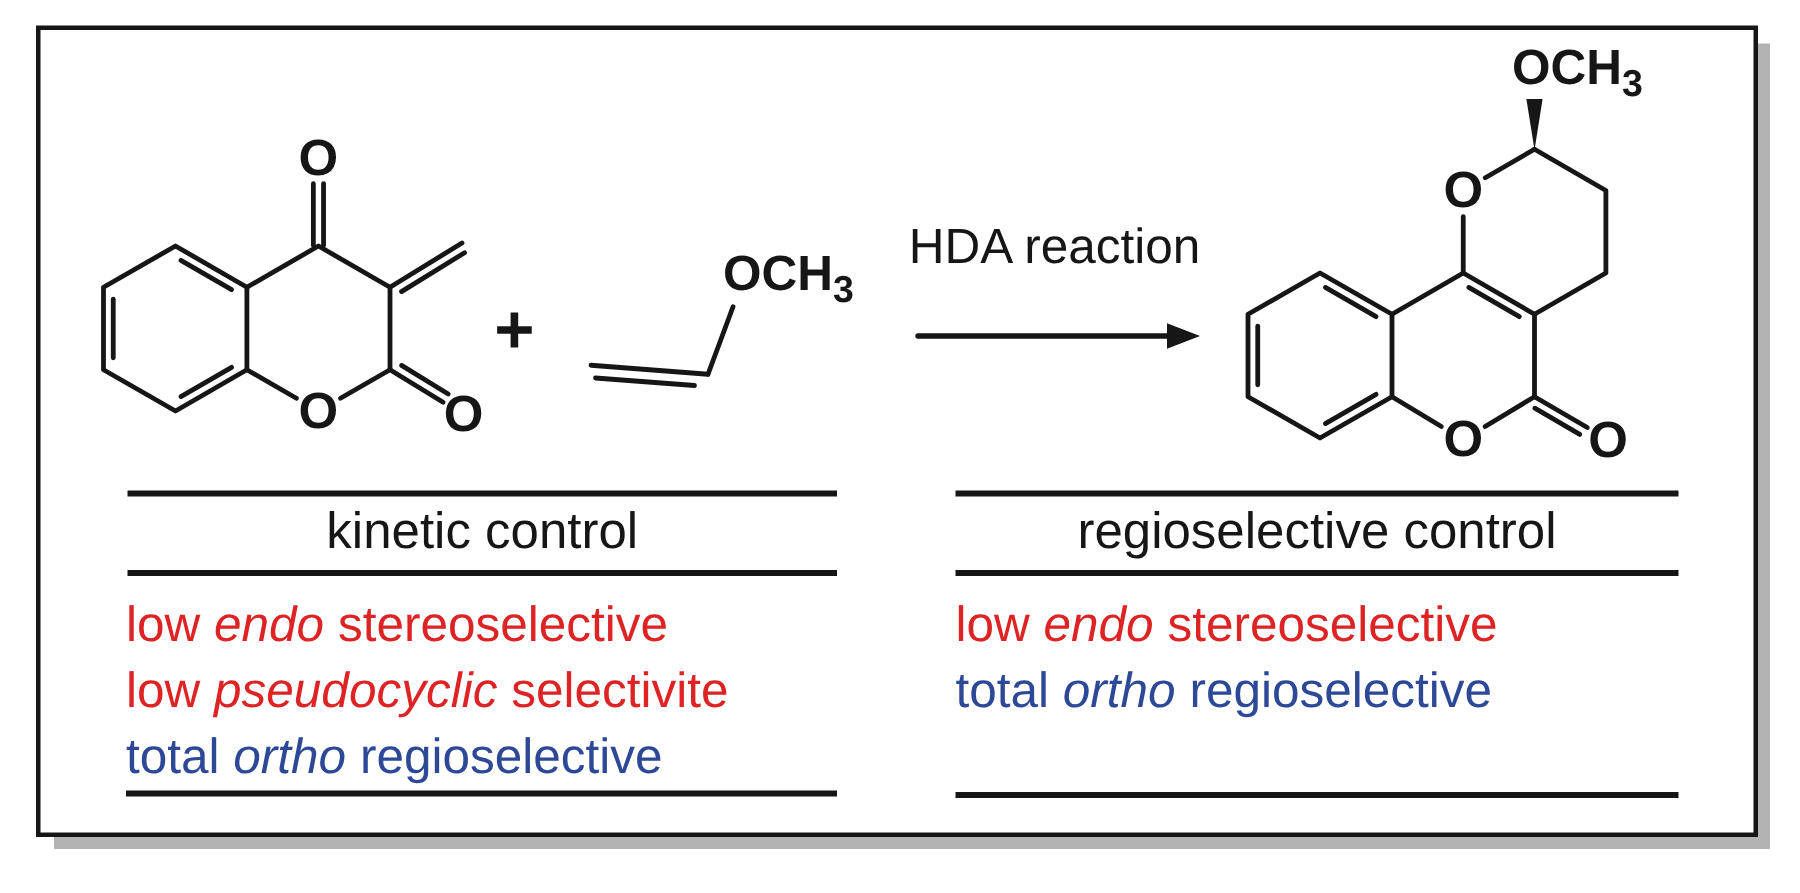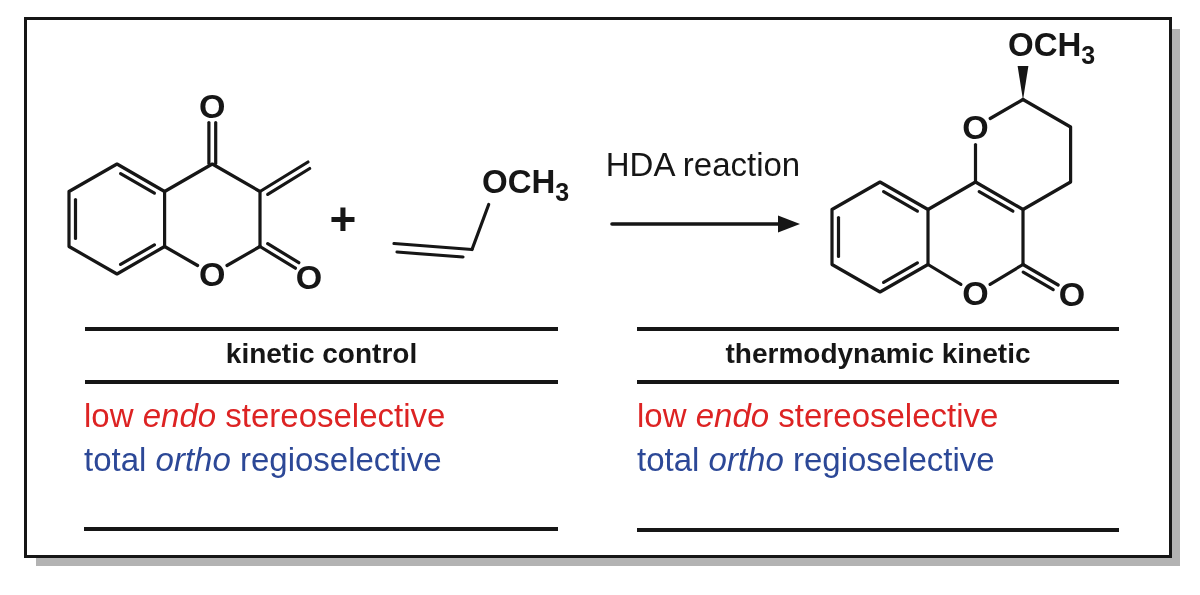--- a/index.html
+++ b/index.html
@@ -16,21 +16,21 @@
   .bond{stroke:var(--c-black,#161616);stroke-width:3.2;fill:none;stroke-linecap:round;stroke-linejoin:round;}
   .atom{fill:var(--c-black,#161616);font-size:34px;font-weight:700;text-anchor:middle;}
   .grouplabel{fill:var(--c-black,#161616);font-size:33px;font-weight:700;}
   .sub{font-size:25px;}
   .plus{fill:var(--c-black,#161616);font-size:46px;font-weight:700;text-anchor:middle;}
   .rxnlabel{fill:var(--c-black,#161616);font-size:33px;font-weight:400;text-anchor:middle;}
   .solid{fill:var(--c-black,#161616);stroke:none;}
   .divider{position:absolute;height:4px;background:var(--c-black,#161616);}
   .col-header{
     position:absolute;height:46px;display:flex;align-items:center;justify-content:center;
-    font-size:28px;color:var(--c-black,#161616);white-space:nowrap;font-weight:bold;
+    font-size:34px;color:var(--c-black,#161616);white-space:nowrap;
   }
   .col-rows{position:absolute;font-size:33px;line-height:44px;white-space:nowrap;}
   .row em{text-align:center;}
   .c-red{color:var(--c-red,#dd2222);}
   .c-blue{color:var(--c-blue,#2c4897);}
 </style>
 </head>
 <body>
 
 <div id="stage">
@@ -100,26 +100,27 @@
       <text class="grouplabel" x="1008" y="56"><tspan>OCH</tspan><tspan class="sub" dy="8">3</tspan></text>
     </g>
   </svg>
 
   <div class="divider" style="left:85px;top:327px;width:473px"></div>
   <div class="col-header" style="left:85px;top:331px;width:473px">kinetic control</div>
   <div class="divider" style="left:85px;top:380px;width:473px"></div>
 
   <div class="col-rows" style="left:84px;top:394px">
     <div class="row c-red"><span>low </span><em>endo</em><span> stereoselective</span></div>
+    <div class="row c-red"><span>low </span><em>pseudocyclic</em><span> selectivite</span></div>
     <div class="row c-blue"><span>total </span><em>ortho</em><span> regioselective</span></div>
   </div>
   <div class="divider" style="left:84px;top:527px;width:474px"></div>
 
   <div class="divider" style="left:637px;top:327px;width:482px"></div>
-  <div class="col-header" style="left:637px;top:331px;width:482px">thermodynamic kinetic</div>
+  <div class="col-header" style="left:637px;top:331px;width:482px">regioselective control</div>
   <div class="divider" style="left:637px;top:380px;width:482px"></div>
 
   <div class="col-rows" style="left:637px;top:394px">
     <div class="row c-red"><span>low </span><em>endo</em><span> stereoselective</span></div>
     <div class="row c-blue"><span>total </span><em>ortho</em><span> regioselective</span></div>
   </div>
   <div class="divider" style="left:637px;top:528px;width:482px"></div>
 </div>
 
 </body></html>

